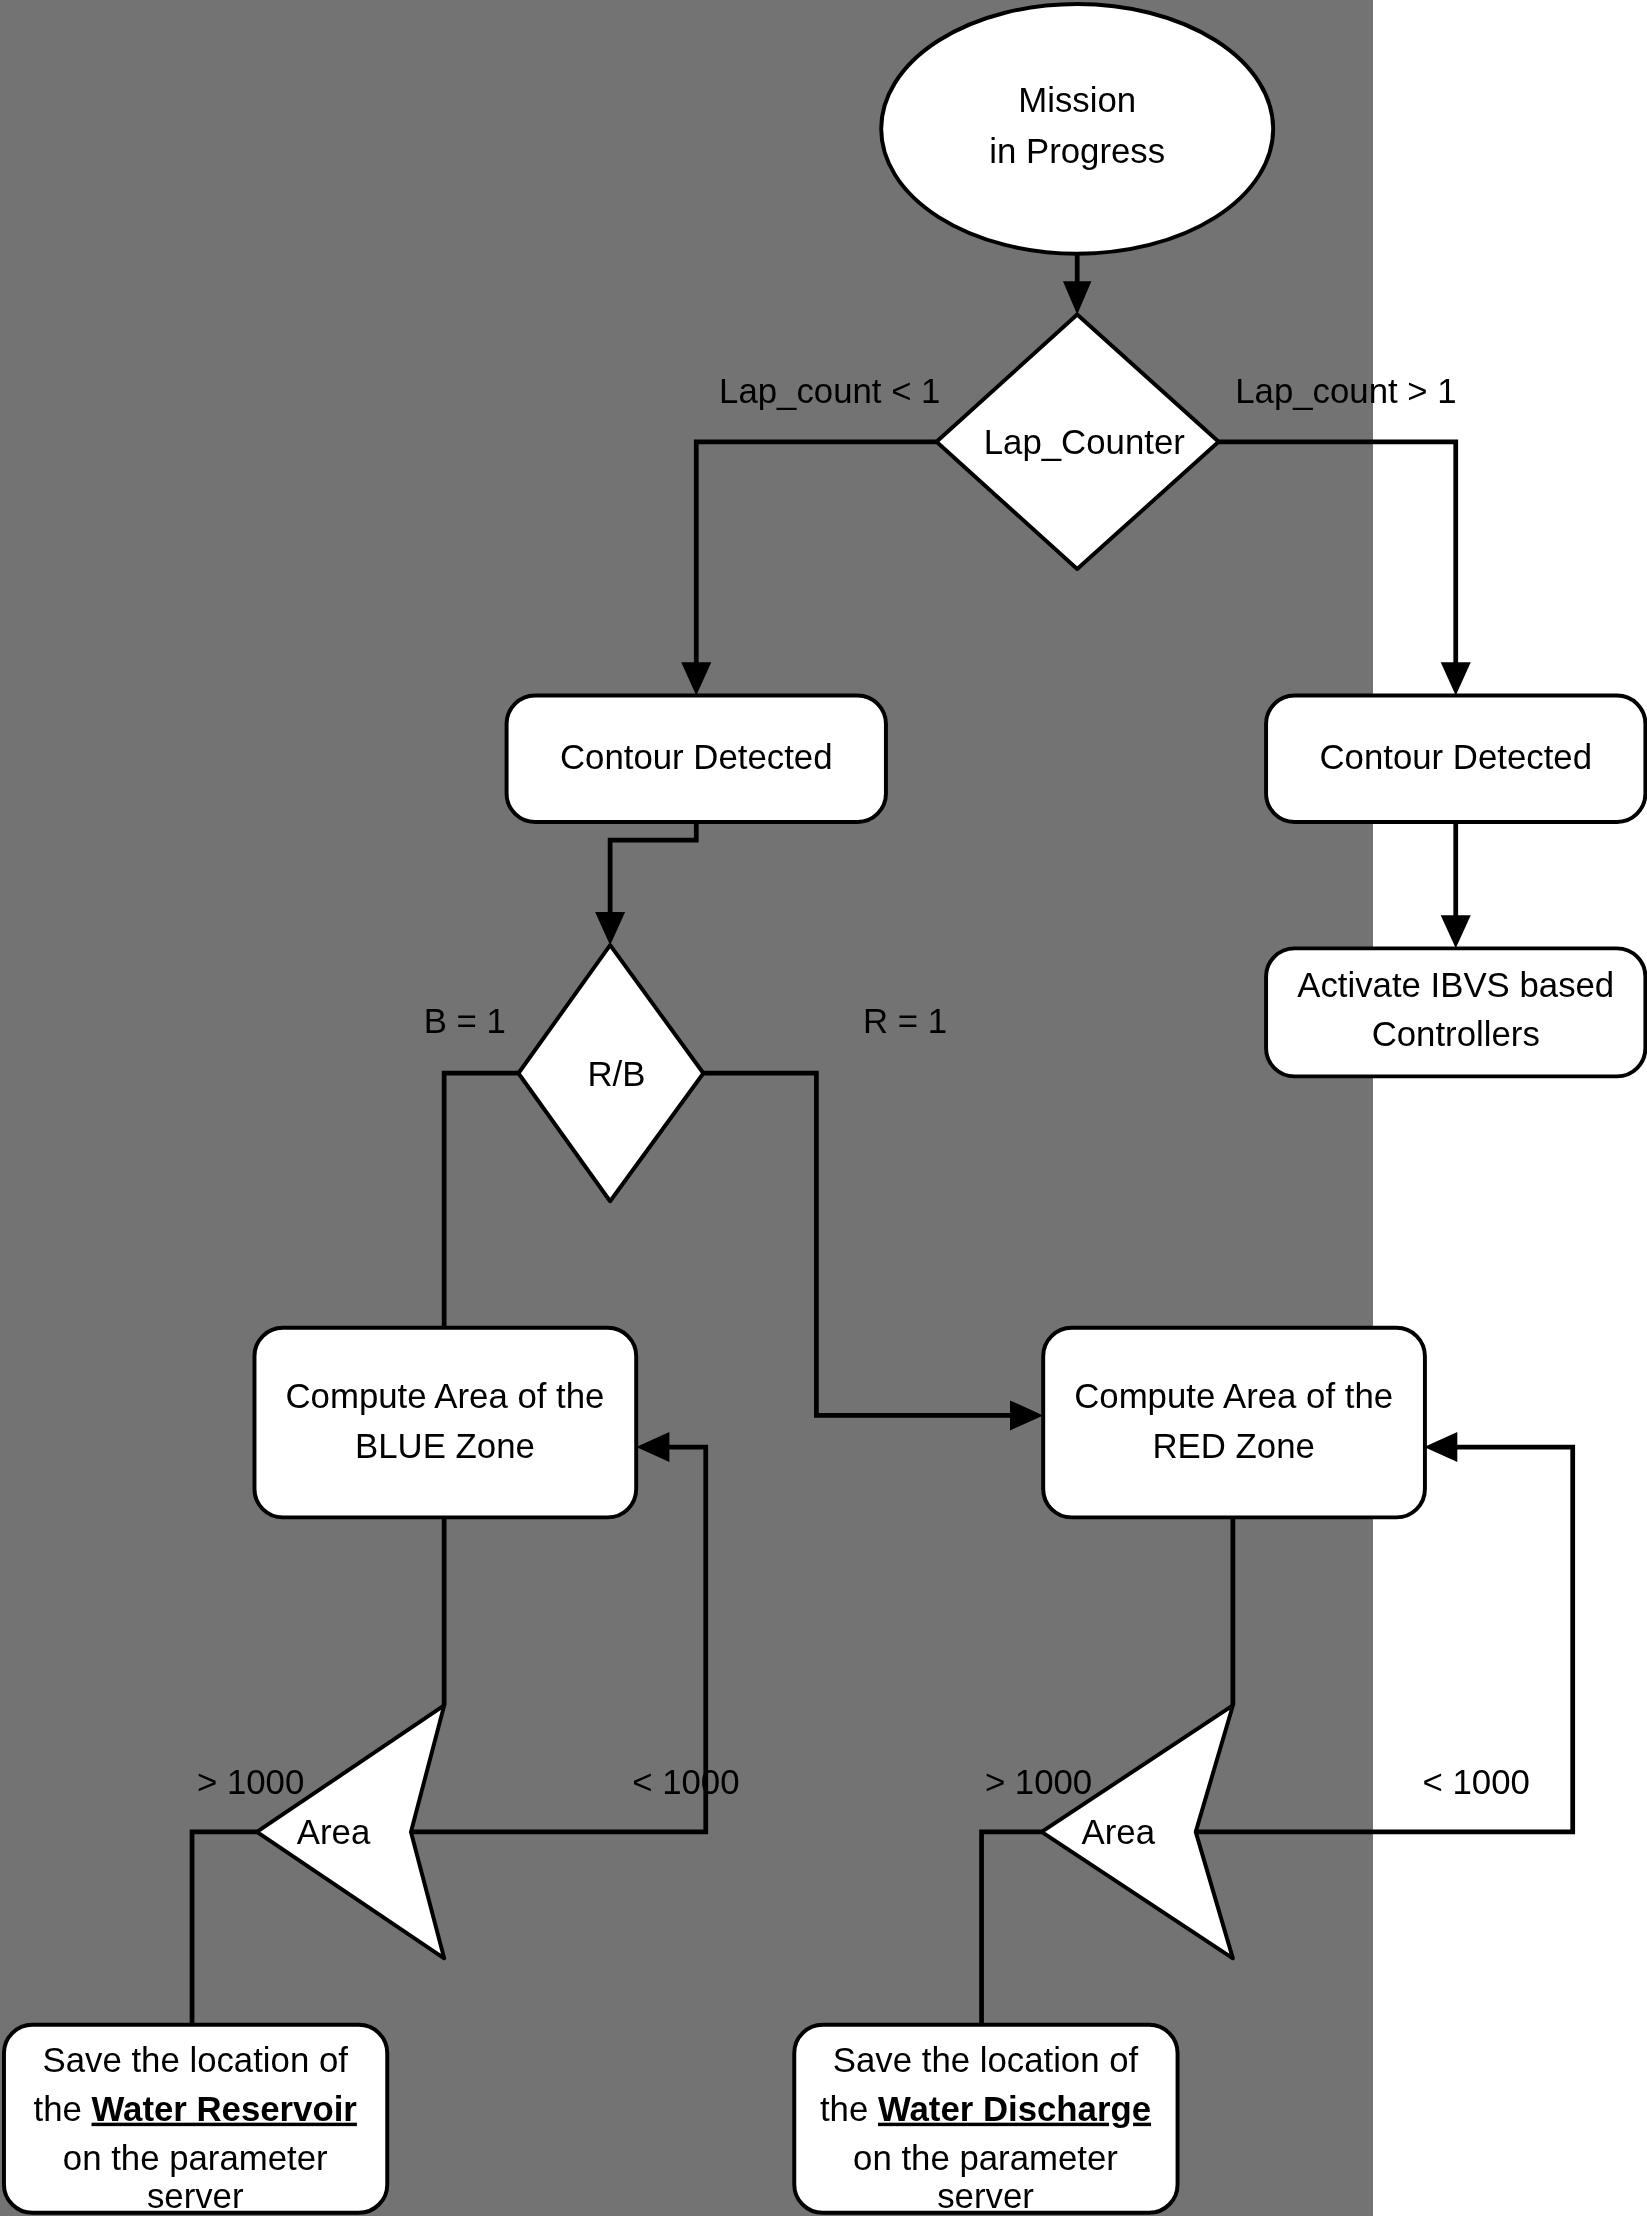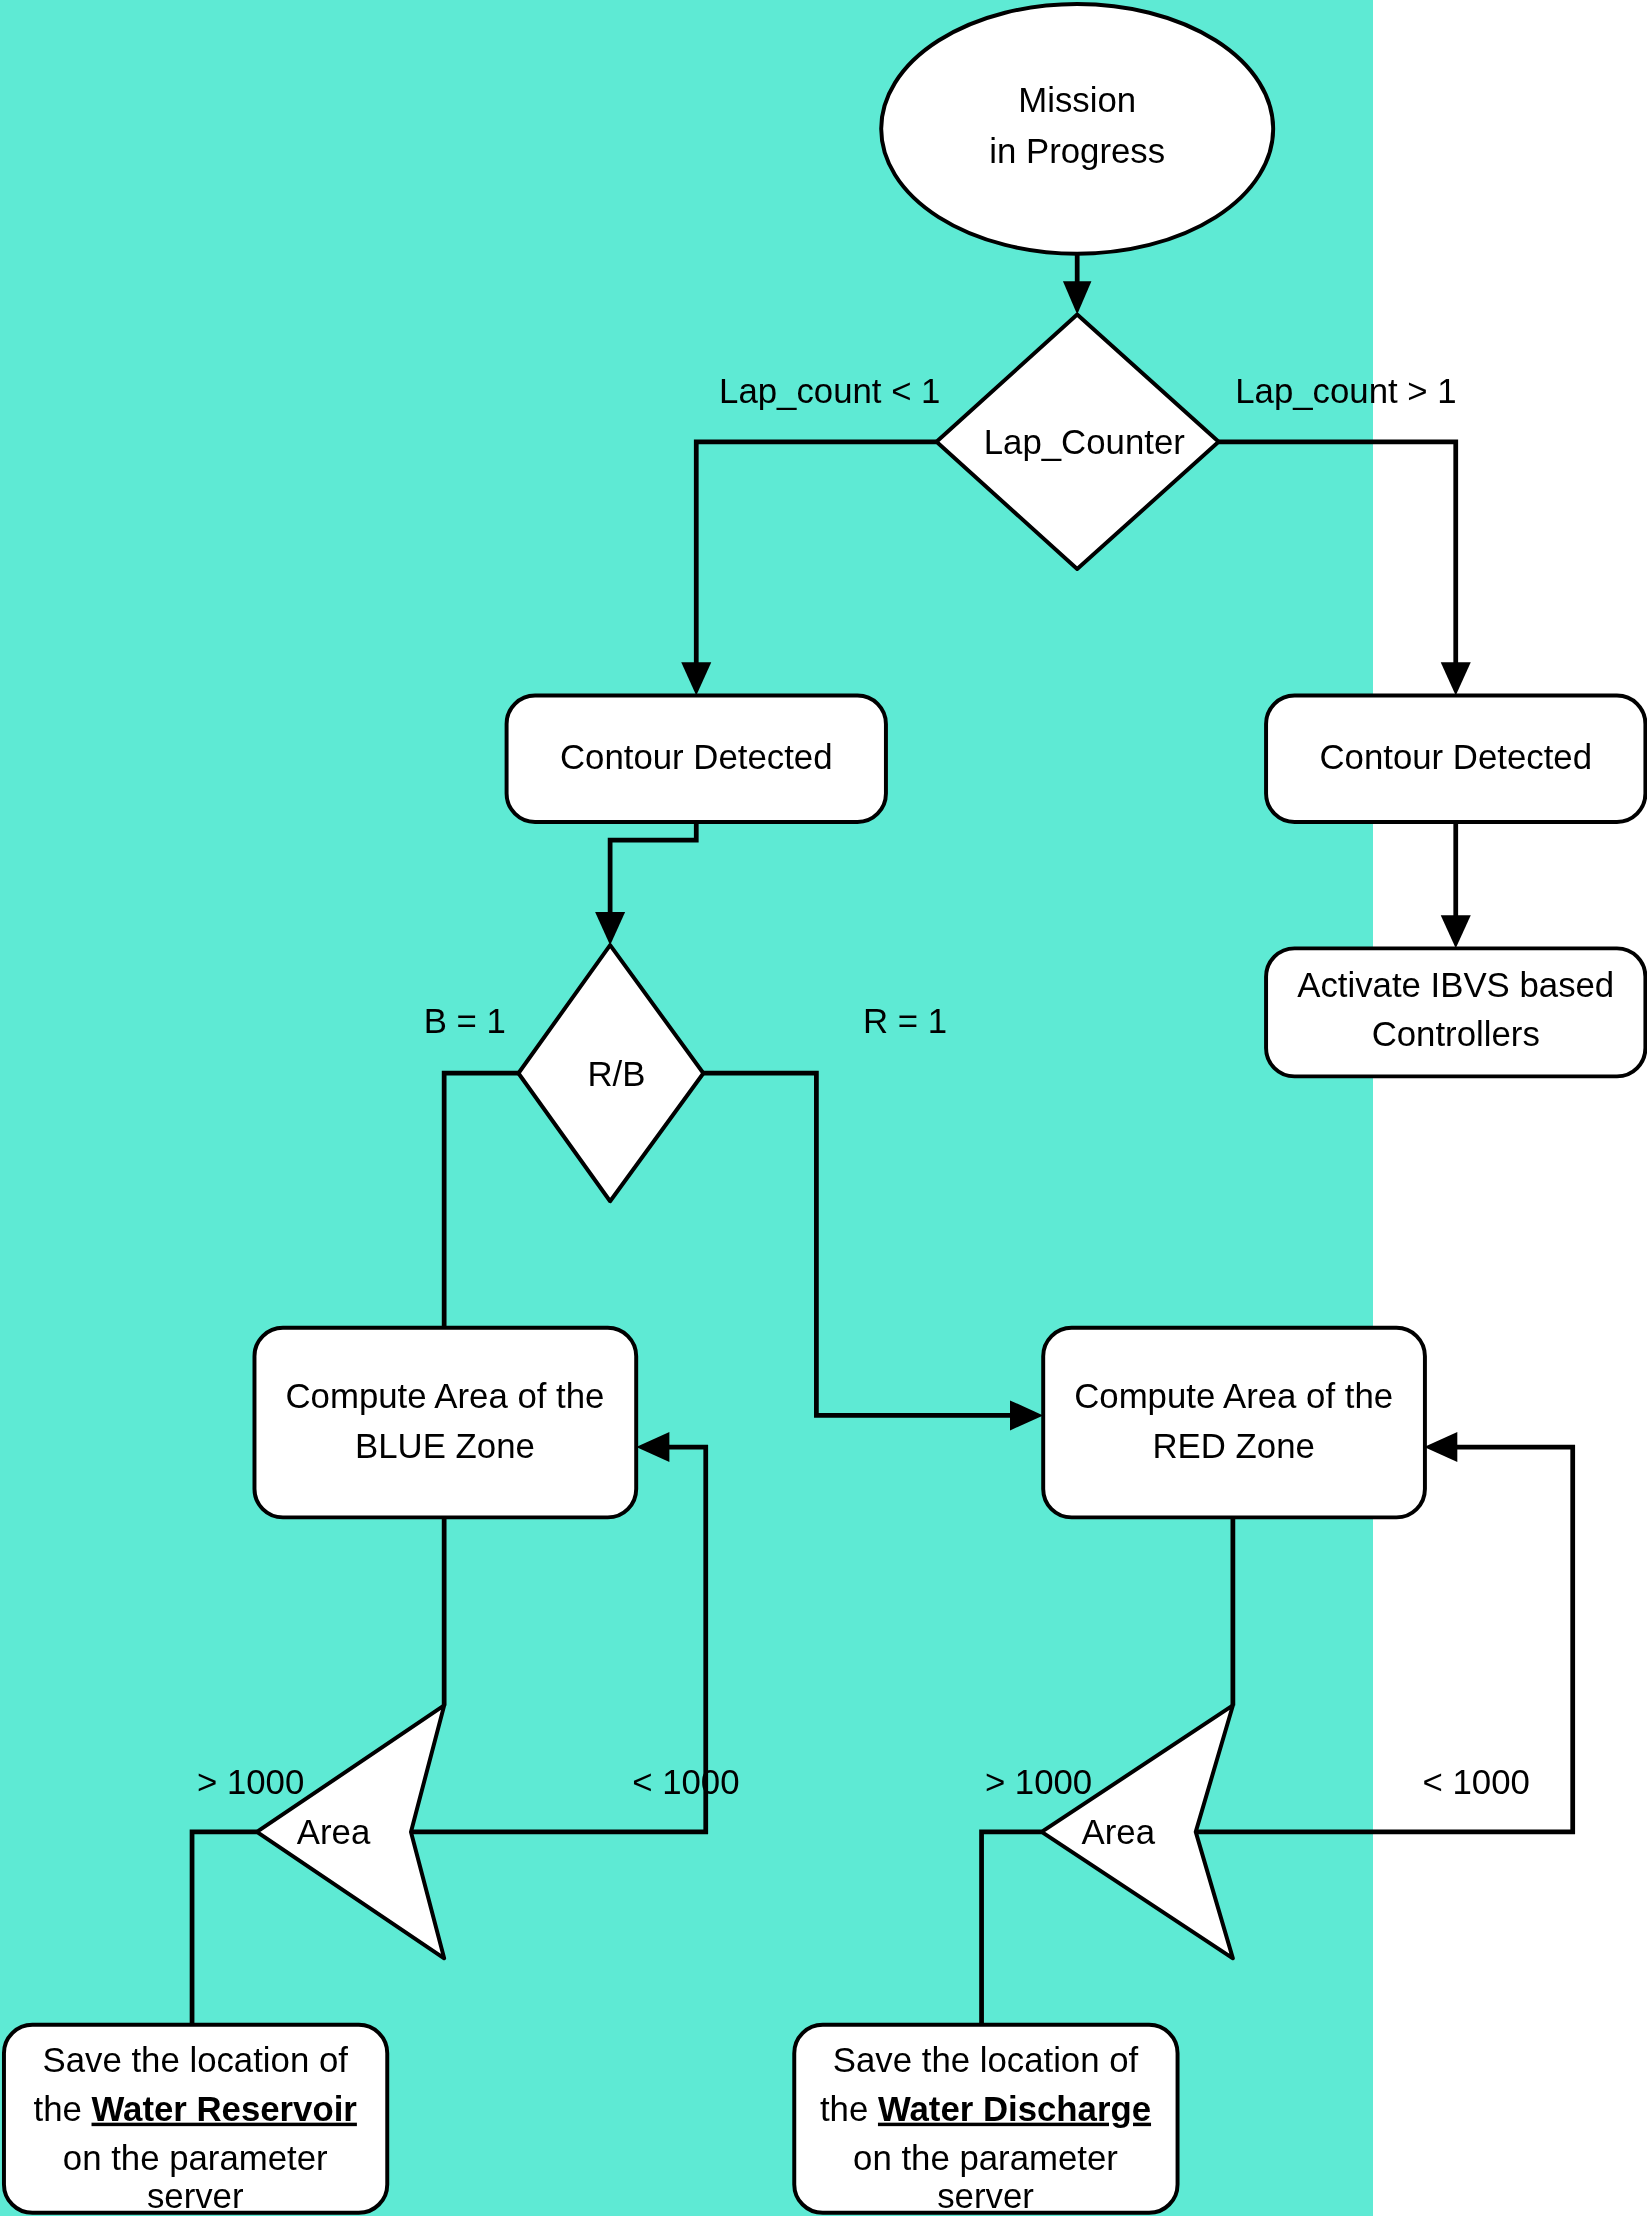--- a/index.html
+++ b/index.html
@@ -10,21 +10,21 @@
   body {
     width: 1647px;
     height: 2216px;
     font-family: "Liberation Sans", sans-serif;
     overflow: hidden;
   }
   #flowchart-root {
     position: relative;
     width: 1373px;
     height: 2216px;
-    background: #5eead4;
+    background: #737373;
   }
   svg#flow-svg {
     display: block;
     width: 1647px;
     height: 2216px;
   }
   .shape-outline {
     fill: #ffffff;
     stroke: #000000;
     stroke-width: 5;

